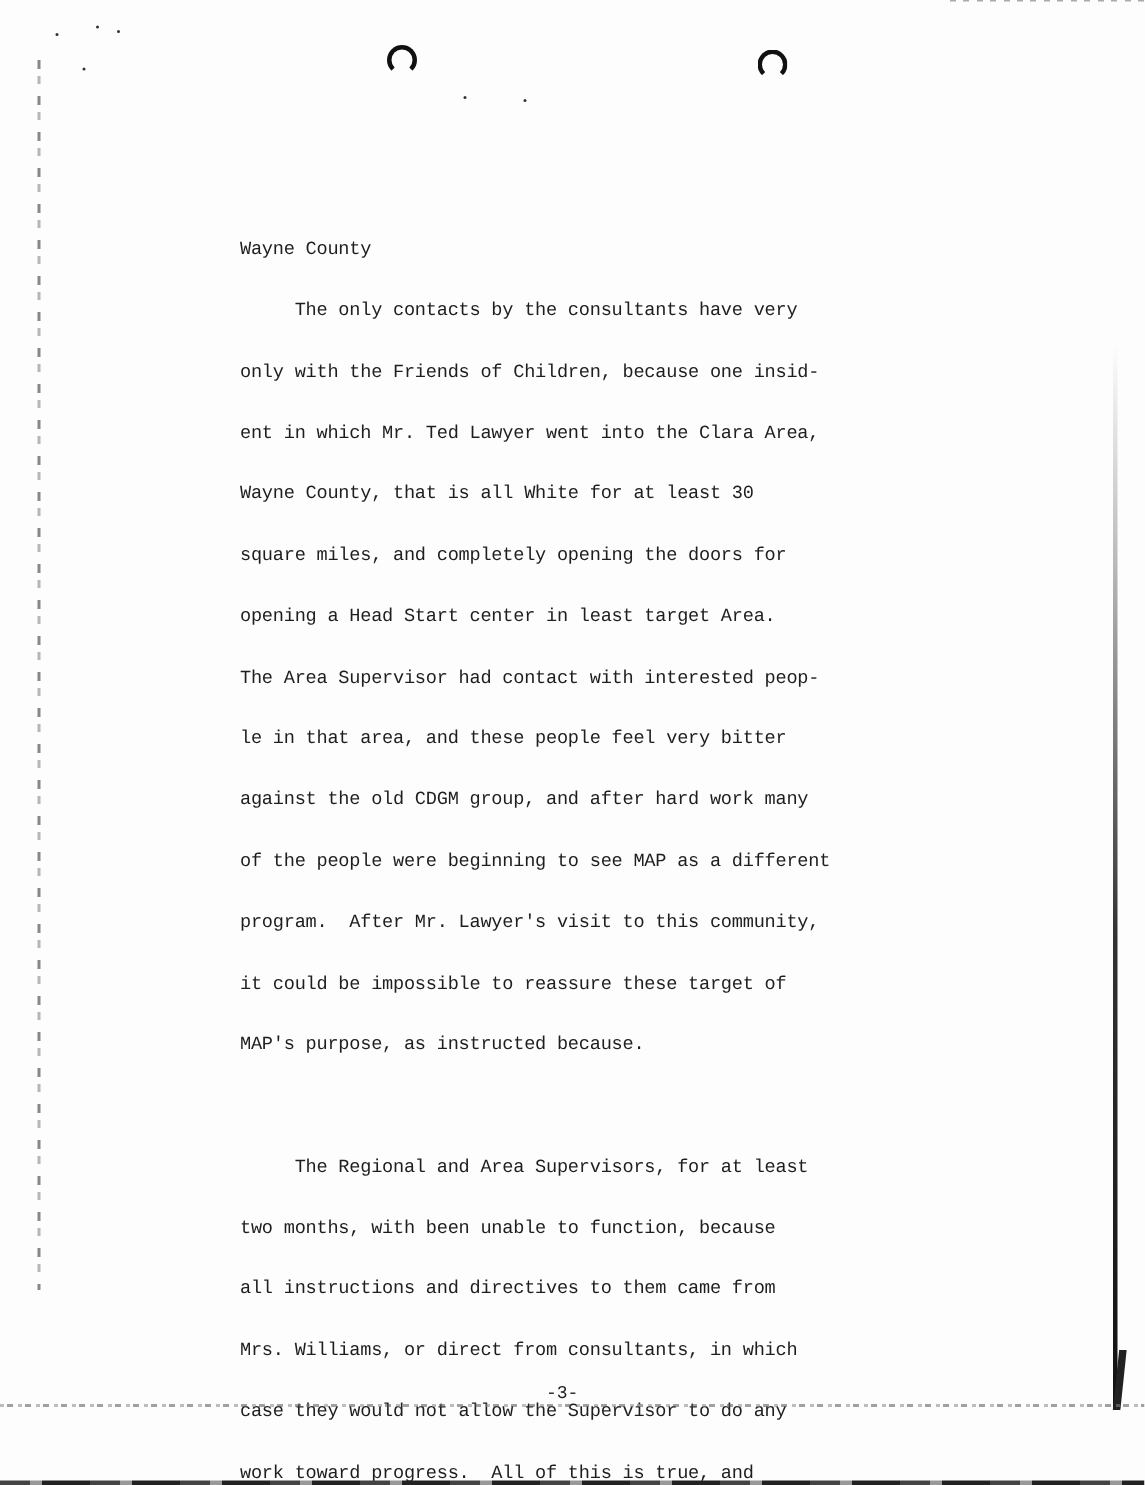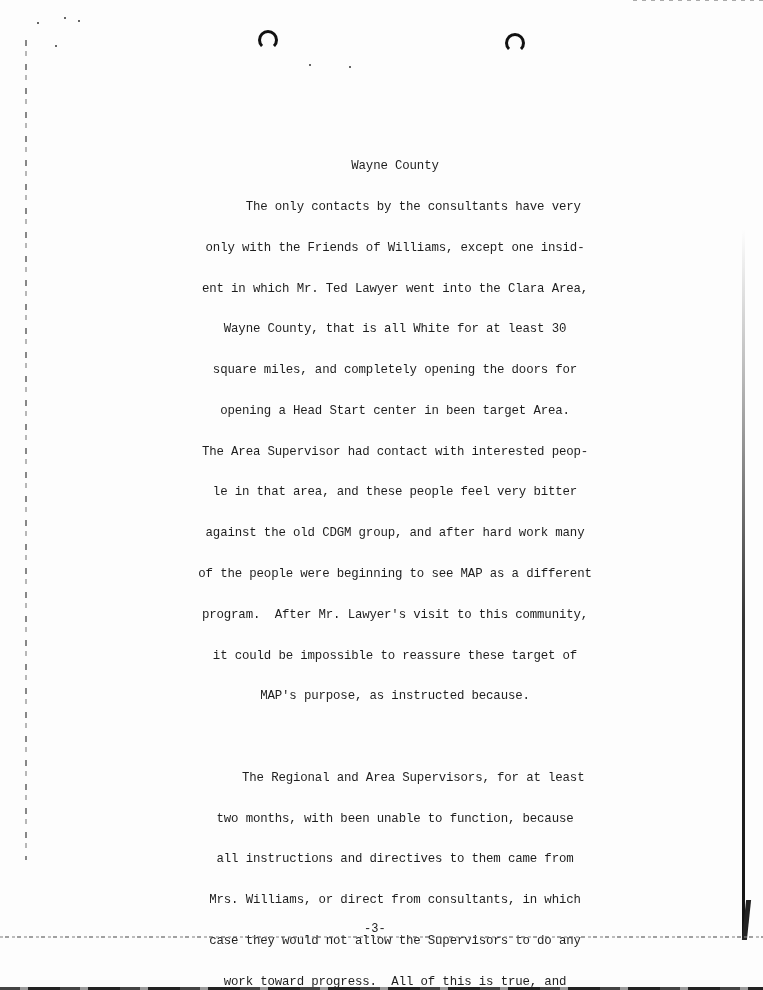--- a/index.html
+++ b/index.html
@@ -41,21 +41,21 @@
   }
   .top-dash {
     position:absolute; right:0; top:0; width:130px; height:1px;
     background:repeating-linear-gradient(to right, #aaa 0 4px, transparent 4px 9px);
   }
   .speck { position:absolute; width:2px; height:2px; background:#333; border-radius:50%; }
   .body-text {
     position:absolute; left:160px; top:133px; width:470px;
     font-size:12.4px; line-height:13.6px; white-space:pre; letter-spacing:-0.15px;
   }
-  .line { display:block; height:13.6px;text-align:center; }
+  .line { display:block; height:13.6px; }
   .gap { display:block; height:13.6px; }
   .page-num {
     position:absolute; left:364px; top:922px; font-size:12px; color:#222;
     font-family:"Liberation Mono", monospace;
   }
 </style>
 </head>
 <body>
 
 <div class="page">
@@ -70,38 +70,38 @@
   <div class="speck" style="left:37px;top:22px"></div>
   <div class="speck" style="left:64px;top:17px"></div>
   <div class="speck" style="left:78px;top:20px"></div>
   <div class="speck" style="left:55px;top:45px"></div>
   <div class="speck" style="left:309px;top:64px"></div>
   <div class="speck" style="left:349px;top:66px"></div>
 
   <div class="body-text">
     <span class="line">Wayne County</span>
     <span class="line">     The only contacts by the consultants have very</span>
-    <span class="line">only with the Friends of Williams, except one insid-</span>
+    <span class="line">only with the Friends of Children, because one insid-</span>
     <span class="line">ent in which Mr. Ted Lawyer went into the Clara Area,</span>
     <span class="line">Wayne County, that is all White for at least 30</span>
     <span class="line">square miles, and completely opening the doors for</span>
-    <span class="line">opening a Head Start center in been target Area.</span>
+    <span class="line">opening a Head Start center in least target Area.</span>
     <span class="line">The Area Supervisor had contact with interested peop-</span>
     <span class="line">le in that area, and these people feel very bitter</span>
     <span class="line">against the old CDGM group, and after hard work many</span>
     <span class="line">of the people were beginning to see MAP as a different</span>
     <span class="line">program.  After Mr. Lawyer's visit to this community,</span>
     <span class="line">it could be impossible to reassure these target of</span>
     <span class="line">MAP's purpose, as instructed because.</span>
     <span class="gap"></span>
     <span class="line">     The Regional and Area Supervisors, for at least</span>
     <span class="line">two months, with been unable to function, because</span>
     <span class="line">all instructions and directives to them came from</span>
     <span class="line">Mrs. Williams, or direct from consultants, in which</span>
-    <span class="line">case they would not allow the Supervisors to do any</span>
+    <span class="line">case they would not allow the Supervisor to do any</span>
     <span class="line">work toward progress.  All of this is true, and</span>
     
     
     
     
     
     
     
     
     

